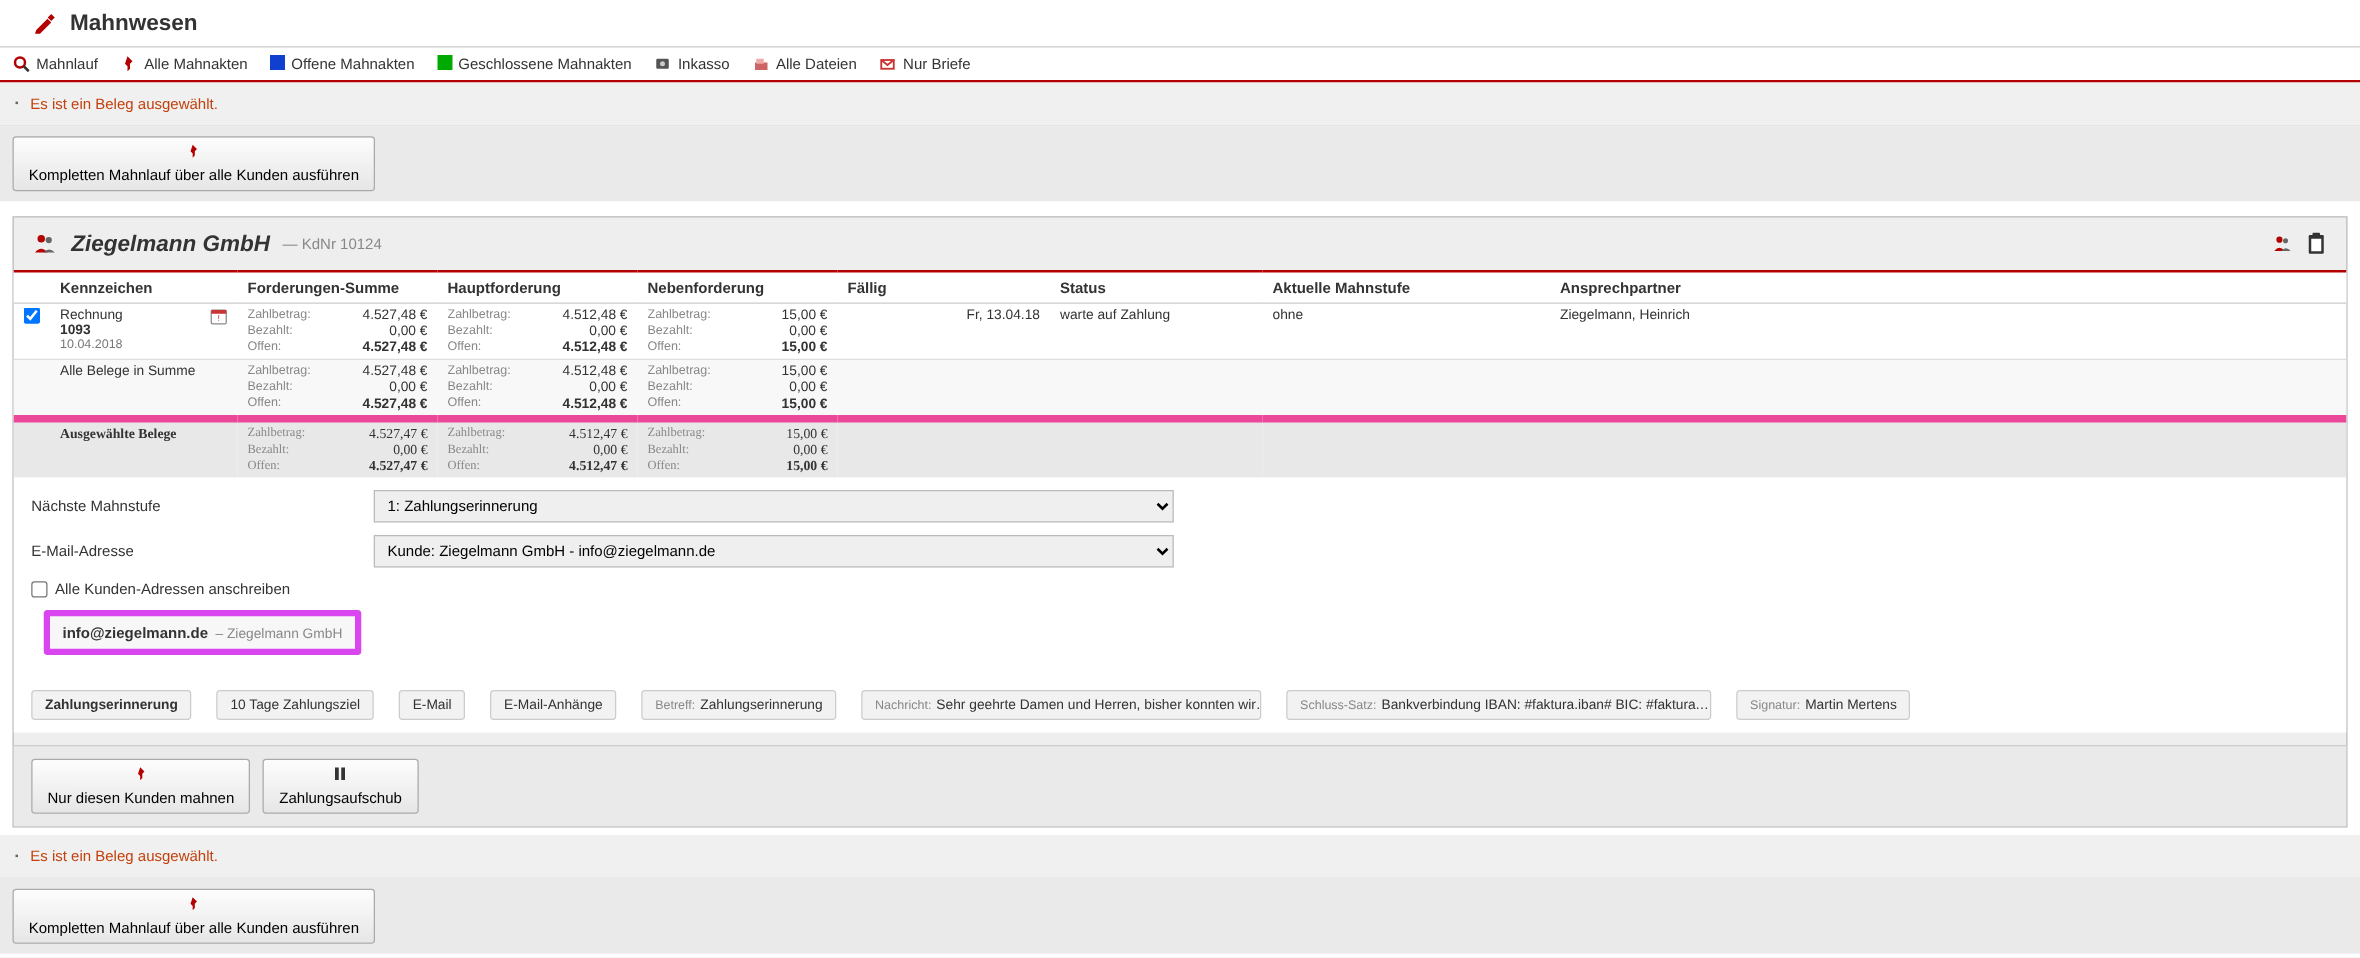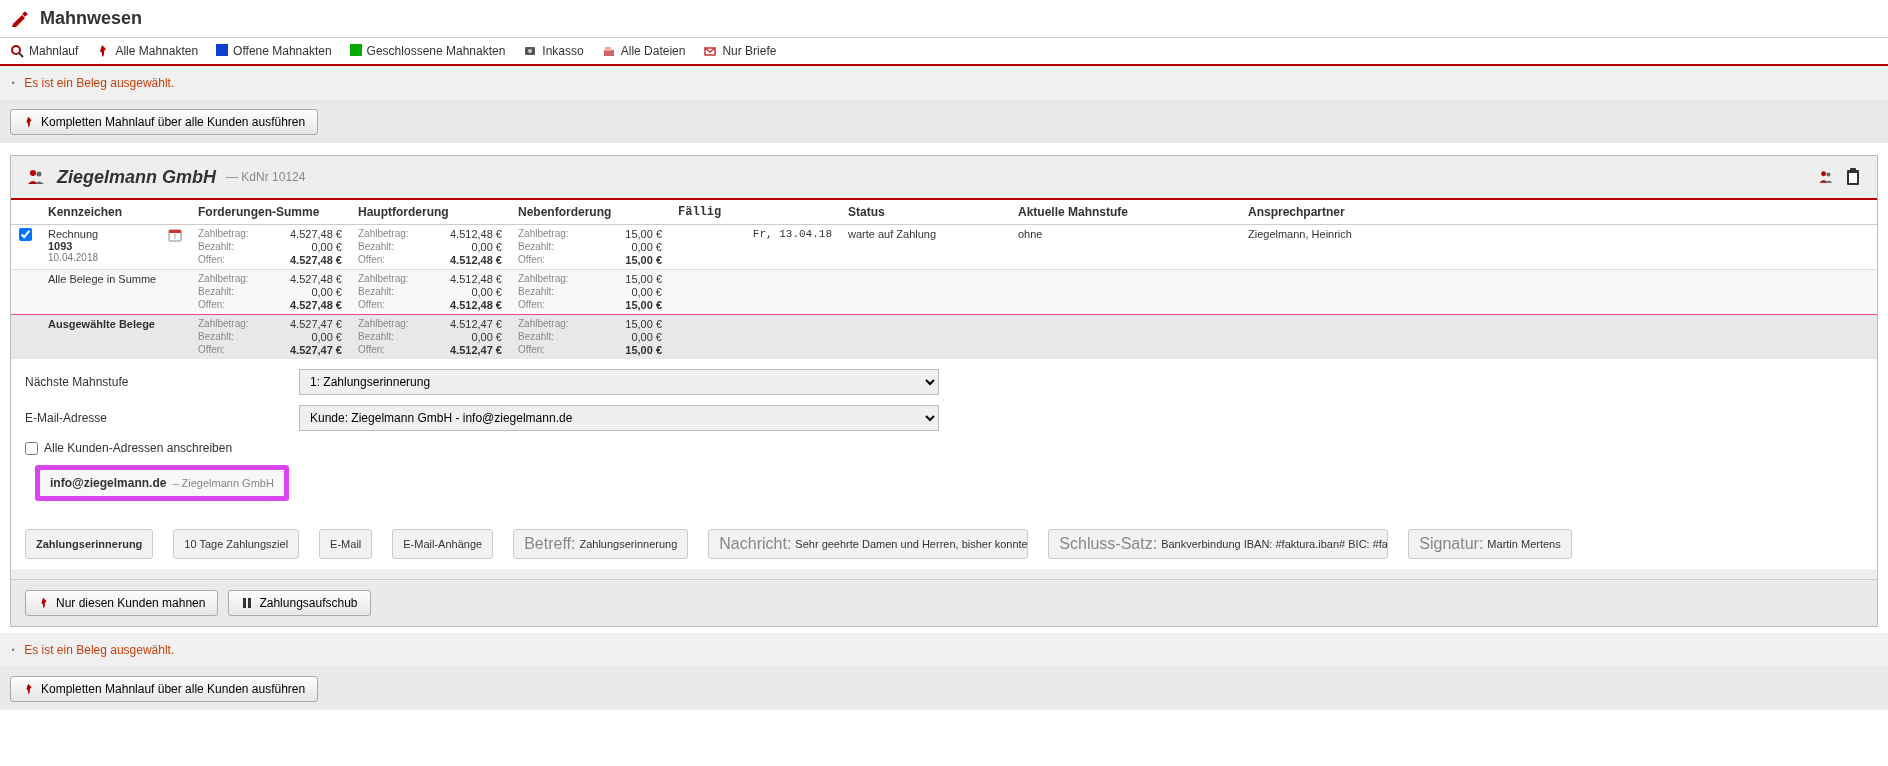--- a/index.html
+++ b/index.html
@@ -1,72 +1,72 @@
 <!DOCTYPE html>
 <html><head>
 <meta charset="utf-8">
 <style>
   * { box-sizing: border-box; margin: 0; padding: 0; }
   body { font-family: Arial, Helvetica, sans-serif; font-size: 12px; color: #333; background: #fff; }
   
   
-  .page-header { display: flex; align-items: center; gap: 10px; padding: 8px 10px; }
+  .page-header { display: flex; align-items: center; gap: 10px; padding: 8px 10px; margin-left: 16px; }
   .page-header .icon { width: 20px; height: 20px; }
   .page-header h1 { font-size: 18px; font-weight: bold; }
 
   
   .toolbar { display: flex; align-items: center; gap: 18px; padding: 6px 10px; border-top: 1px solid #ccc; border-bottom: 2px solid #b30000; background: #fff; }
   .toolbar-item { display: flex; gap: 5px; cursor: pointer; font-size: 12px; }
   .sq { width: 12px; height: 12px; display: inline-block; }
 
   
   .info-strip { background: #f0f0f0; padding: 10px 12px; font-size: 12px; color: #c2410c; border-bottom: 1px solid #e5e5e5;}
   .info-strip::before { content: "▪"; color: #666; margin-right: 6px; font-size: 8px; position: relative; top: -2px; }
 
   
   .run-row { background: #eaeaea; padding: 8px 10px; }
 
-  .btn { display: inline-flex; align-items: center; gap: 6px; background: linear-gradient(#fdfdfd,#e6e6e6); border: 1px solid #aaa; border-radius: 3px; padding: 5px 12px; font-size: 12px; cursor: pointer; }
+  .btn { display: inline-flex; align-items: center; gap: 6px; background: linear-gradient(#fdfdfd,#e6e6e6); border: 1px solid #aaa; border-radius: 3px; padding: 5px 12px; font-size: 12px; cursor: pointer; flex-direction: column; }
 
   
   .customer-panel { margin: 12px 10px 0 10px; border: 1px solid #bbb; background: #eee; }
   .cust-head { display: flex; align-items: center; gap: 10px; padding: 10px 14px; }
   .cust-head h2 { font-size: 18px; font-weight: bold; font-style: italic; }
   .cust-head .sub { color: #888; font-size: 12px; }
   .cust-head .spacer { flex: 1; }
   .cust-head .tool-ico { width: 18px; height: 18px; cursor: pointer; }
 
   
   table.doc-table { width: 100%; border-collapse: collapse; background: #fff; }
   .doc-table thead th { text-align: left; font-size: 12px; font-weight: bold; padding: 5px 8px; border-top: 2px solid #b30000; border-bottom: 1px solid #ccc; background: #fff; }
   .doc-table td { padding: 3px 8px; font-size: 11px; vertical-align: top; }
   .doc-table tbody tr.sum1 td { background: #f8f8f8; border-top: 1px solid #ddd; }
-  .doc-table tbody tr.sum2 td { background: #e8e8e8; border-top: 1px solid #ec4899; }
+  .doc-table tbody tr.sum2 td { background: #e8e8e8; border-top: 6px solid #ec4899; font-family: Liberation Serif, serif; }
   .money-stack { display: flex; flex-direction: column; gap: 1px; }
   .money-stack .lbl-row { display: flex; justify-content: space-between; gap: 4px; }
   .money-stack .lbl { color: #888; font-size: 10px; }
   .money-stack .val { text-align: right; min-width: 70px; font-size: 11px; }
   .money-stack .bold { font-weight: bold; }
-  .rt { text-align: right; font-family: Liberation Mono, monospace; }
+  .rt { text-align: right; }
   .docid { font-weight: bold; }
   .docdate { color: #777; font-size: 10px; }
 
   
   .form-area { padding: 10px 14px; background: #fff; display: flex; flex-direction: column; gap: 10px; }
   .form-row { display: flex; align-items: center; gap: 14px; }
   .form-row label { width: 260px; font-size: 12px; color: #333; }
   .form-row select { width: 640px; padding: 4px 6px; font-size: 12px; border: 1px solid #bbb; }
   .chk-row { display: flex; align-items: center; gap: 6px; font-size: 12px; }
 
   .email-chip { display: inline-flex; align-items: baseline; gap: 6px; padding: 6px 10px; border: 5px solid #d946ef; border-radius: 3px; background: #f7f7f7; font-size: 12px; margin-left: 10px;}
   .email-chip .sub { color: #888; font-size: 11px; }
 
   .chip-row { display: flex; flex-wrap: wrap; gap: 20px; padding-top: 18px; }
   .chip { display: inline-flex; align-items: center; gap: 4px; padding: 5px 10px; border: 1px solid #ccc; border-radius: 3px; background: #f2f2f2; font-size: 11px; white-space: nowrap; max-width: 340px; overflow: hidden; text-overflow: ellipsis; }
-  .chip .pre { color: #888; font-size: 16px; }
+  .chip .pre { color: #888; font-size: 10px; }
   .chip.bold { font-weight: bold; }
 
   .action-row { background: #eaeaea; padding: 10px 14px; display: flex; gap: 10px; margin-top: 10px; border-top: 1px solid #ccc;}
 
   .bottom-space { height: 6px; }
 
   
   svg { display: block; }
 </style>
 </head>

